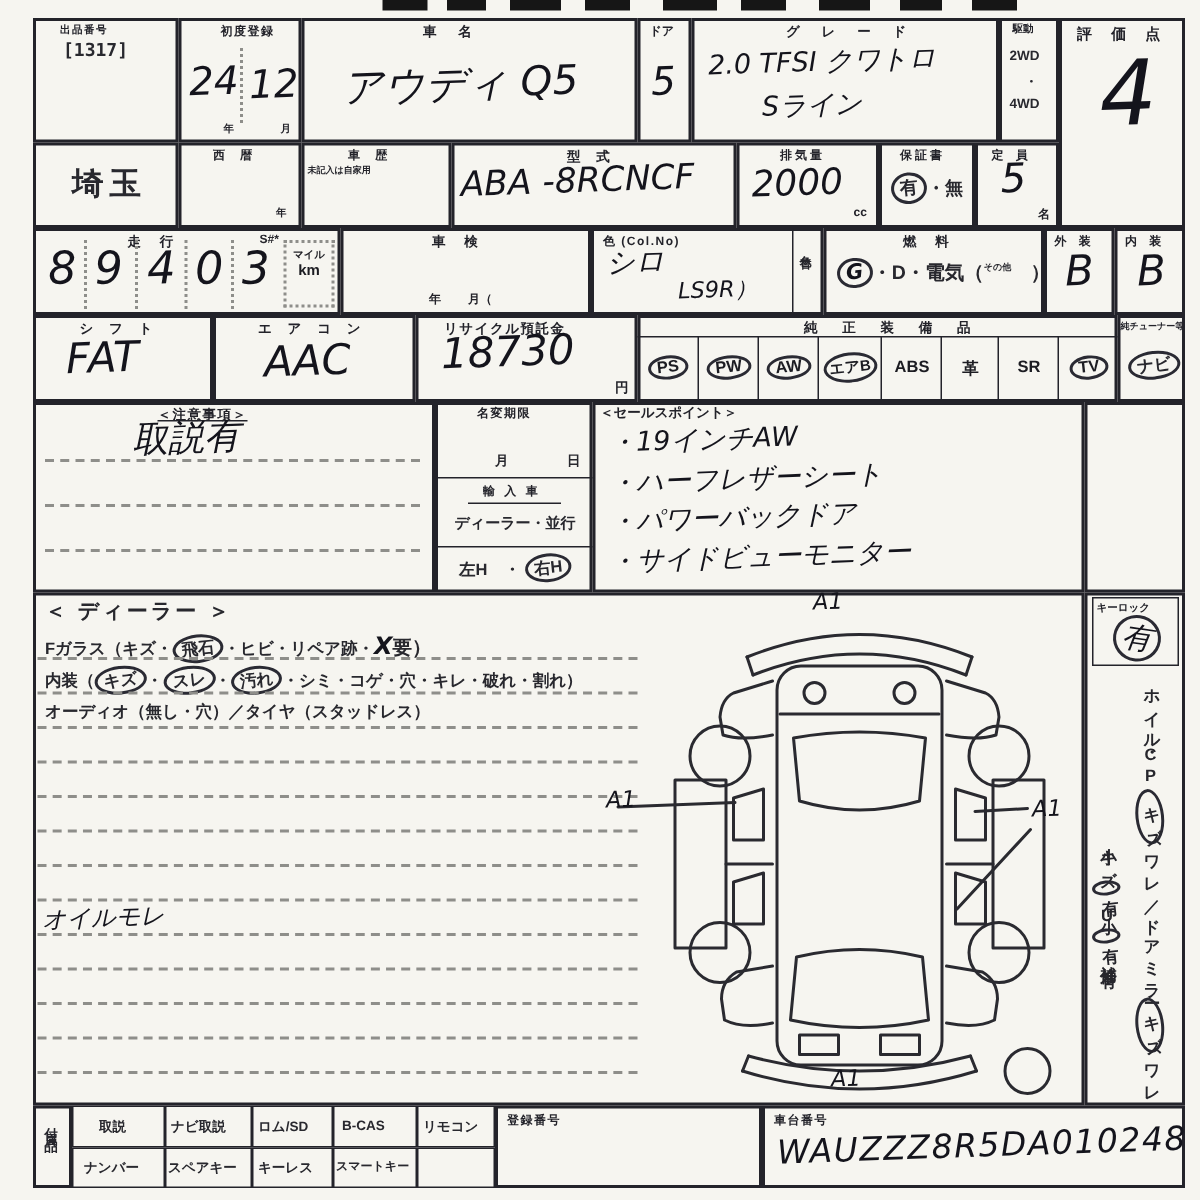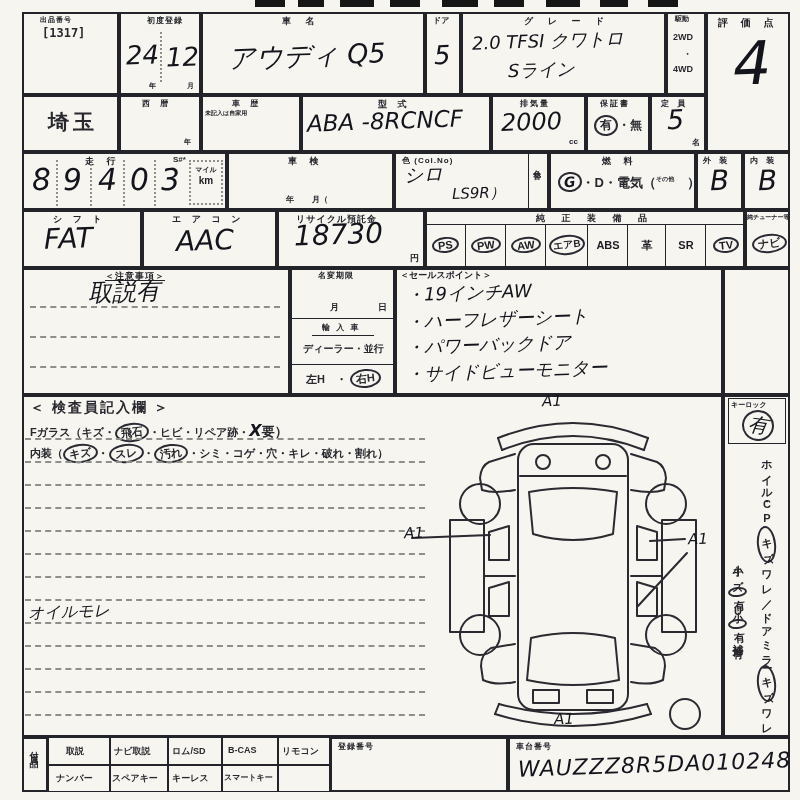--- a/index.html
+++ b/index.html
@@ -213,28 +213,29 @@
   <div class="cell" style="left:395px;top:268px;width:328px;height:127px;"></div>
   <span class="hd" style="left:400px;top:269px;font-size:9px;letter-spacing:0;">＜セールスポイント＞</span>
   <span class="hw" style="left:406px;top:281px;font-size:18px;">・19インチAW</span>
   <span class="hw" style="left:406px;top:307px;font-size:18px;">・ハーフレザーシート</span>
   <span class="hw" style="left:406px;top:333px;font-size:18px;">・パワーバックドア</span>
   <span class="hw" style="left:406px;top:359px;font-size:18px;">・サイドビューモニター</span>
 
   <div class="cell" style="left:723px;top:268px;width:67px;height:127px;"></div>
 
   <div class="cell" style="left:22px;top:395px;width:701px;height:342px;"></div>
-  <span class="pt" style="left:30px;top:399px;font-size:14px;letter-spacing:2px;">＜ 検査員記入欄 ＞</span>
+  <span class="pt" style="left:30px;top:399px;font-size:14px;letter-spacing:2px;">＜ ディーラー ＞</span>
 
   <span class="pt" style="left:30px;top:421px;font-size:11px;"><span>Fガラス（キズ・</span><span class="circ">飛石</span><span>・ヒビ・リペア跡・</span><span class="hwi" style="font-size:16px;">X</span><span style="font-size:13px;">要）</span></span>
   <div class="dash" style="left:25px;top:438px;width:400px;"></div>
 
   <span class="pt" style="left:30px;top:444px;font-size:11px;"><span>内装（</span><span class="circ">キズ</span><span>・</span><span class="circ">スレ</span><span>・</span><span class="circ">汚れ</span><span>・シミ・コゲ・穴・キレ・破れ・割れ）</span></span>
   <div class="dash" style="left:25px;top:461px;width:400px;"></div>
 
+  <span class="pt" style="left:30px;top:467px;font-size:11px;">オーディオ（無し・穴）／タイヤ（スタッドレス）</span>
   <div class="dash" style="left:25px;top:484px;width:400px;"></div>
 
   <div class="dash" style="left:25px;top:507px;width:400px;"></div>
   <div class="dash" style="left:25px;top:530px;width:400px;"></div>
   <div class="dash" style="left:25px;top:553px;width:400px;"></div>
   <div class="dash" style="left:25px;top:576px;width:400px;"></div>
   <div class="dash" style="left:25px;top:599px;width:400px;"></div>
   <span class="hw" style="left:28px;top:602px;font-size:16px;">オイルモレ</span>
   <div class="dash" style="left:25px;top:622px;width:400px;"></div>
   <div class="dash" style="left:25px;top:645px;width:400px;"></div>

